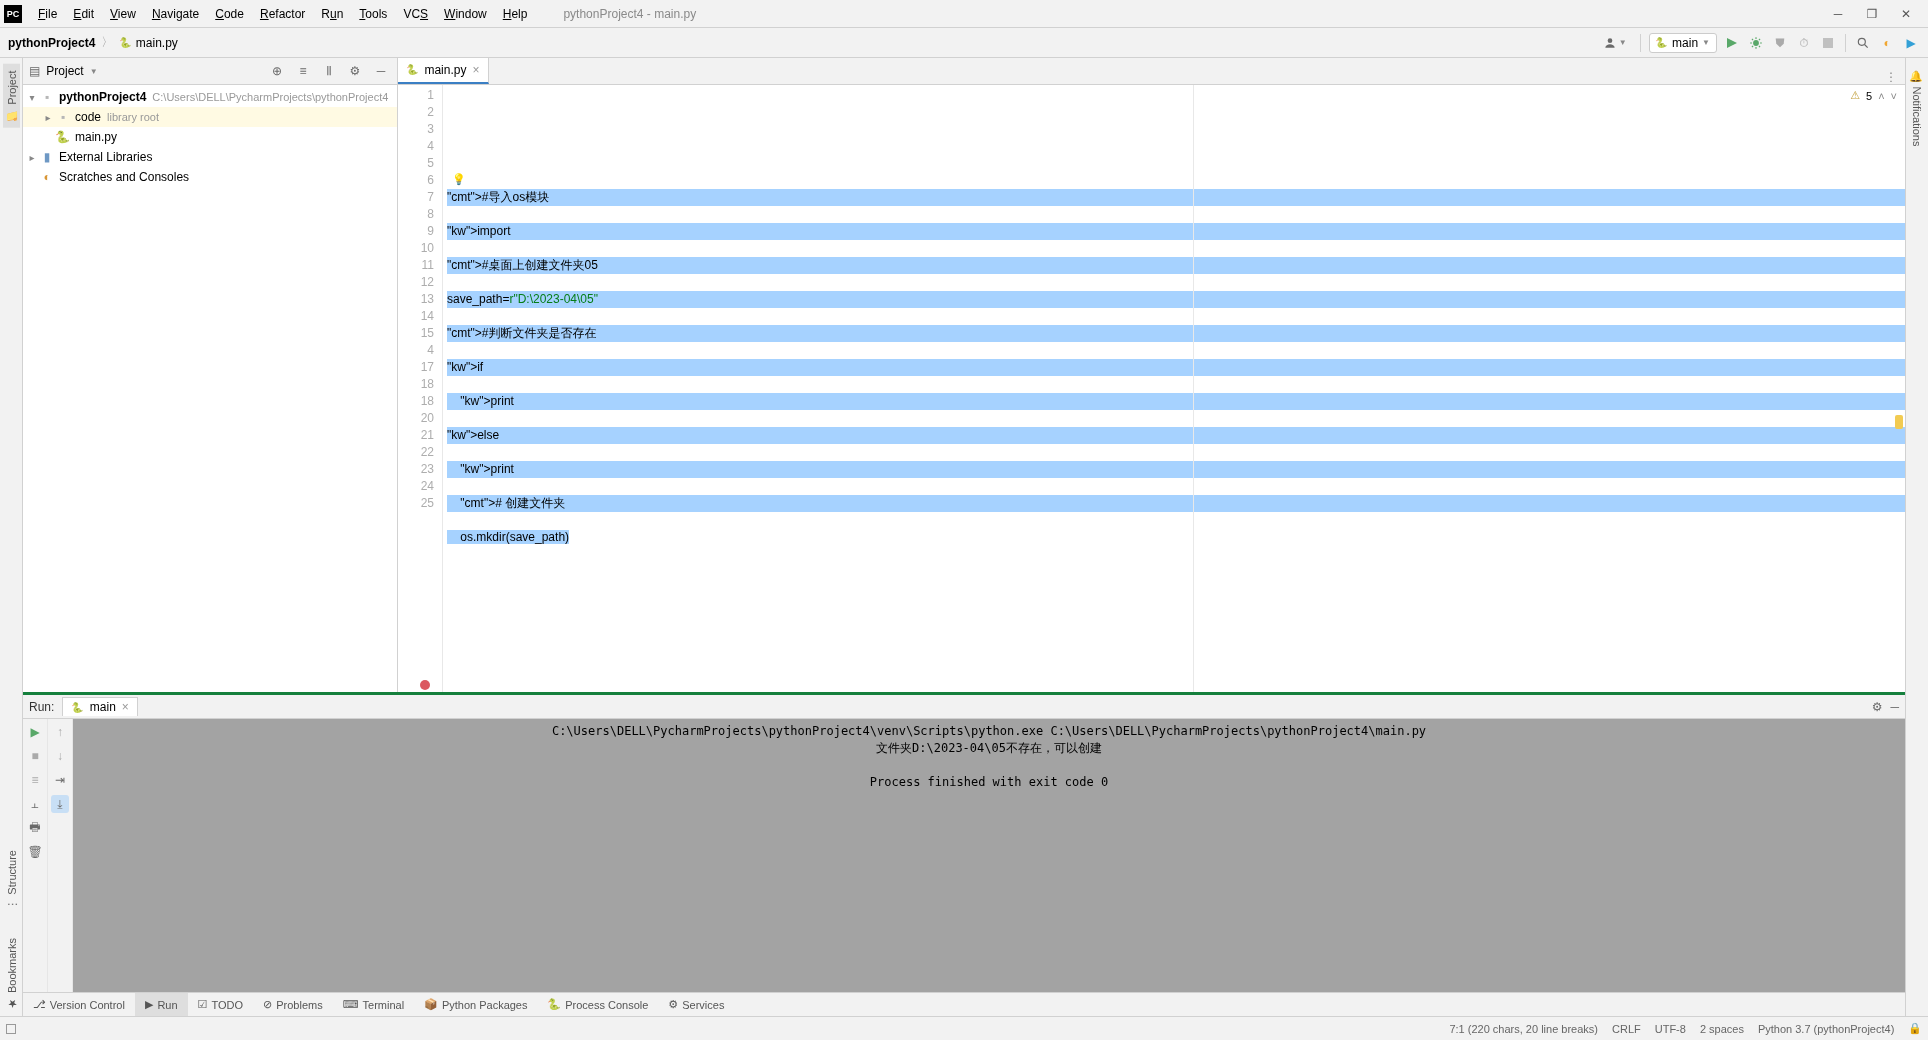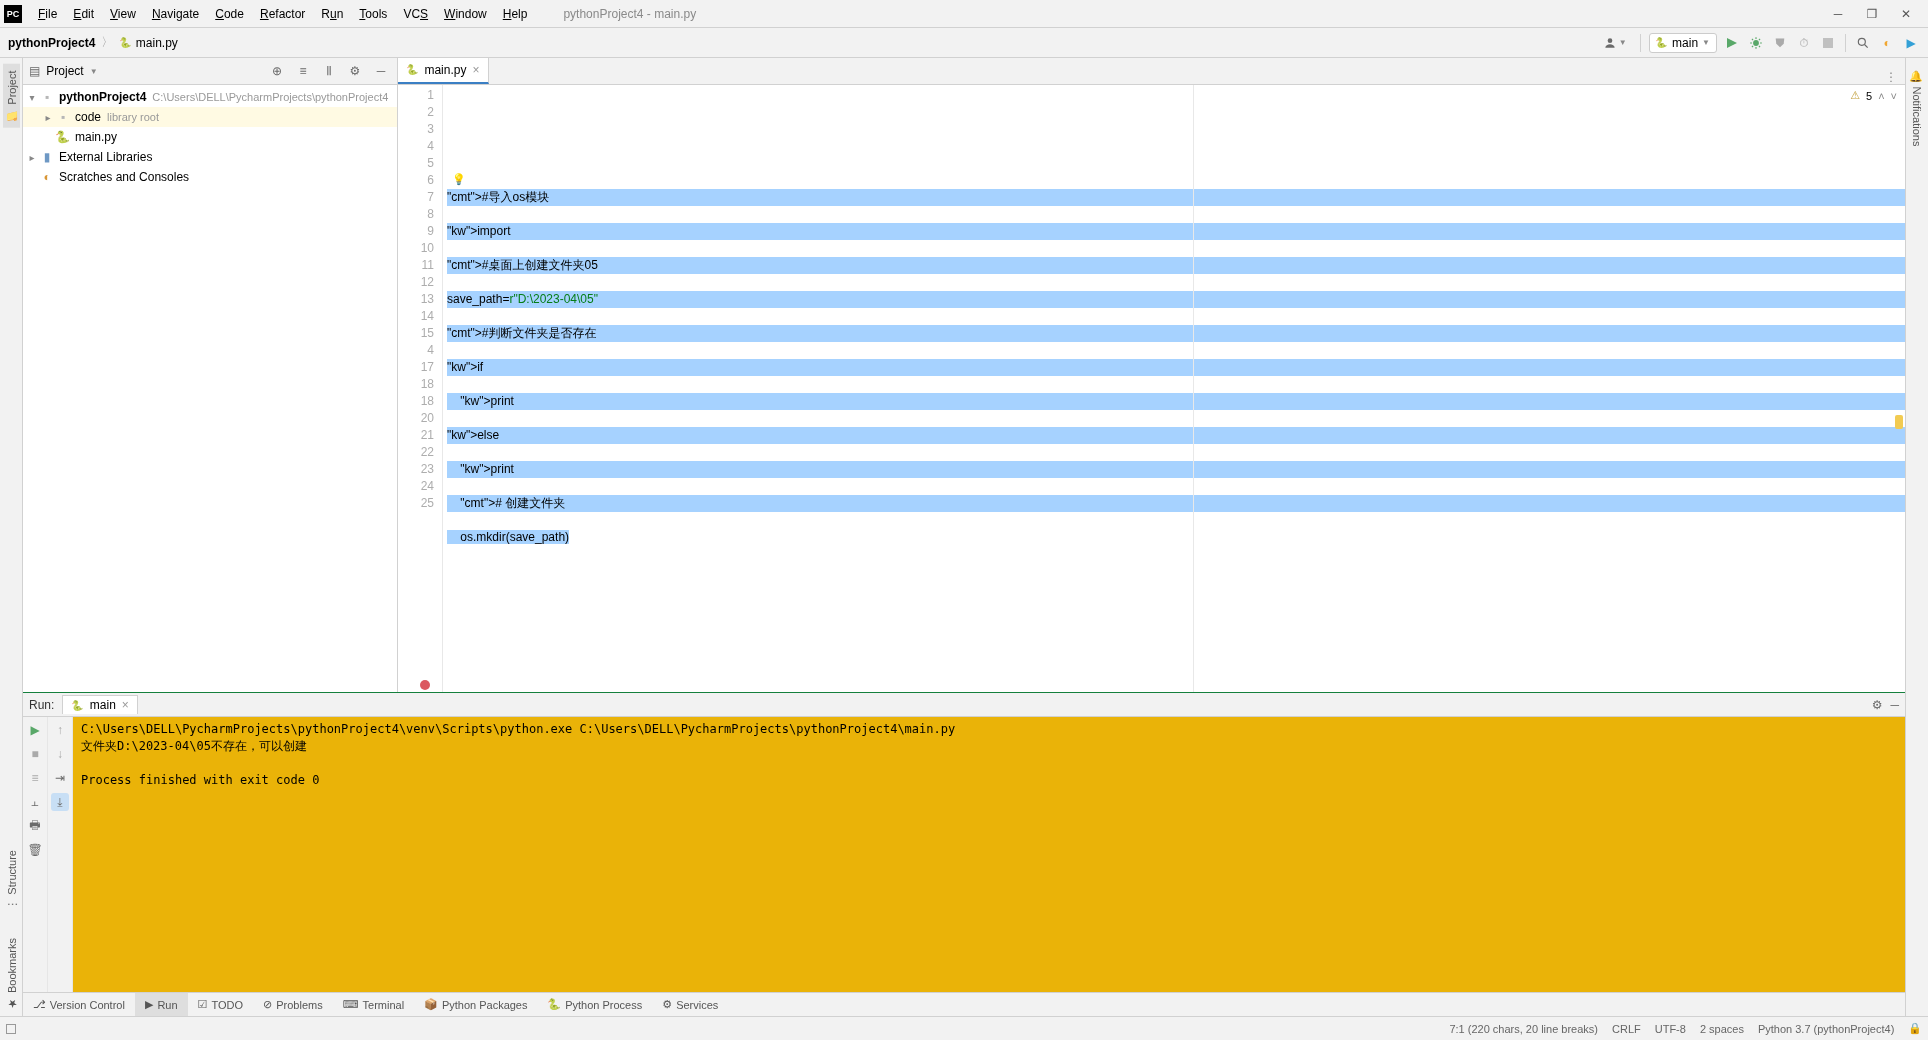--- a/index.html
+++ b/index.html
@@ -68,30 +68,30 @@
 .col-guide { position: absolute; top: 0; bottom: 0; left: 750px; width: 1px; background: #e8e8e8; }
 .str { color: #067d17; }
 .inspection { position: absolute; top: 4px; right: 8px; display: flex; gap: 6px; align-items: center; font-size: 11px; }
 .inspection .warn { color: #c29f3c; }
 .inspection .chev { color: #888; cursor: pointer; }
 .err-stripe { position: absolute; left: 22px; bottom: 2px; width: 10px; height: 10px; background: #db5860; border-radius: 50%; }
 .gutter-bulb { position: absolute; left: 9px; top: 86px; font-size: 11px; }
 .scroll-thumb { position: absolute; right: 2px; top: 330px; width: 8px; height: 14px; background: #f2cb52; border-radius: 2px; }
 
 
-.run-panel { height: 300px; background: #eab308; border-top: 1px solid #15803d; display: flex; flex-direction: column; }
+.run-panel { height: 300px; background: #a3a3a3; border-top: 3px solid #15803d; display: flex; flex-direction: column; }
 .run-header { height: 24px; background: #f2f2f2; border-bottom: 1px solid #d1d1d1; display: flex; align-items: center; padding: 0 6px; gap: 8px; }
 .run-header .title { color: #333; }
 .run-header .tabname { background: #fff; border: 1px solid #d1d1d1; border-bottom: none; padding: 2px 8px; display: flex; align-items: center; gap: 6px; }
 .run-header .spacer { flex: 1; }
 .run-body { flex: 1; display: flex; }
 .run-tool-col { width: 25px; background: #f2f2f2; border-right: 1px solid #e6e6e6; display: flex; flex-direction: column; align-items: center; padding-top: 4px; gap: 6px; }
 .run-tool-col .ricon { width: 18px; height: 18px; display: flex; align-items: center; justify-content: center; cursor: pointer; color: #6a6a6a; }
 .run-tool-col .ricon.active { background: #c8dff5; border-radius: 3px; }
-.run-output { flex: 1; font: 12px/17px Consolas, monospace; padding: 4px 8px; white-space: pre; }
+.run-output { flex: 1; font: 12px/17px Consolas, monospace; padding: 4px 8px; white-space: pre; text-align: center; }
 
 
 .bottom-tools { height: 24px; background: #f2f2f2; border-top: 1px solid #d1d1d1; display: flex; align-items: center; }
 .bottom-tools .btool { padding: 0 10px; display: flex; align-items: center; gap: 4px; cursor: pointer; font-size: 11px; color: #555; height: 100%; }
 .bottom-tools .btool.active { background: #dedede; }
 
 
 .statusbar { height: 24px; background: #f2f2f2; border-top: 1px solid #d1d1d1; display: flex; align-items: center; padding: 0 6px; font-size: 11px; color: #666; gap: 14px; }
 .statusbar .left { display: flex; align-items: center; gap: 6px; flex: 1; overflow: hidden; }
 .statusbar .right { display: flex; align-items: center; gap: 14px; }
@@ -321,21 +321,21 @@
       </div>
     </div>
 
     <div class="bottom-tools">
       <span class="btool">⎇ <span>Version Control</span></span>
       <span class="btool active">▶ <span>Run</span></span>
       <span class="btool">☑ <span>TODO</span></span>
       <span class="btool">⊘ <span>Problems</span></span>
       <span class="btool">⌨ <span>Terminal</span></span>
       <span class="btool">📦 <span>Python Packages</span></span>
-      <span class="btool">🐍 <span>Python Process</span></span>
+      <span class="btool">🐍 <span>Process Console</span></span>
       <span class="btool">⚙ <span>Services</span></span>
     </div>
   </div>
 
   <div class="gutter-right">
     <span class="vtab">🔔 <span>Notifications</span></span>
   </div>
 </div>
 
 <div class="statusbar">

